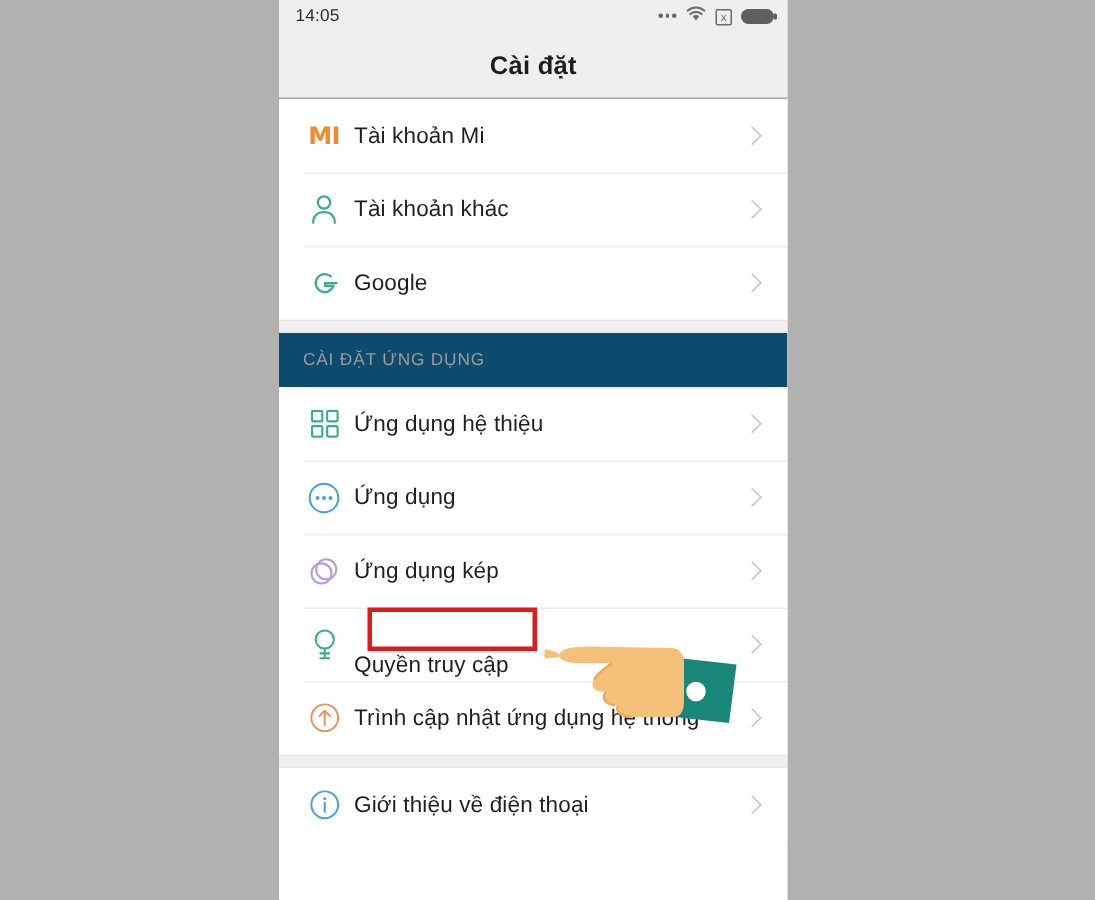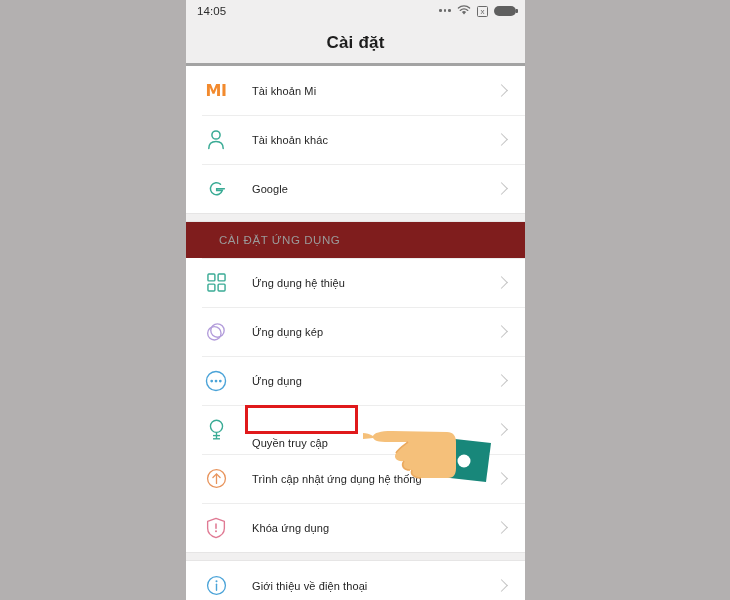--- a/index.html
+++ b/index.html
@@ -71,42 +71,42 @@
     background: #5f5f5f;
     border-radius: 0 1px 1px 0;
   }
   
   .titlebar {
     height: 44px;
     background: #f0efef;
     display: flex;
     align-items: center;
     justify-content: center;
-    border-bottom: 3px solid #a3a3a3;
+    border-bottom: 1px solid #a3a3a3;
   }
   .title-text {
     font-size: 17px;
     font-weight: bold;
     color: #1d1d1d;
     letter-spacing: .2px;
   }
   
   .group { background: #ffffff; }
   .gap {
     height: 9px;
     background: #f1f0f0;
     border-top: 1px solid #e6e5e5;
     border-bottom: 1px solid #e6e5e5;
   }
   .section-head {
     height: 36px;
     display: flex;
     align-items: center;
-    padding-left: 33px;
-    background: #7f1d1d;
+    padding-left: 16px;
+    background: #0c4a6e;
   }
   .section-head span {
     font-size: 11.5px;
     color: #9b9b9b;
     letter-spacing: .55px;
   }
   .row {
     position: relative;
     height: 49px;
     display: flex;
@@ -120,25 +120,25 @@
     content: "";
     position: absolute;
     left: 16px; right: 0; top: 0;
     height: 1px;
     background: #ededed;
   }
   .row-icon {
     width: 28px; height: 28px;
     flex: 0 0 28px;
     display: flex; align-items: center; justify-content: center;
-    margin-right: 22px;
+    margin-right: 6px;
   }
   .row-label {
     flex: 1;
-    font-size: 11px;
+    font-size: 15px;
     color: #1f1f1f;
     letter-spacing: .1px;
   }
   .chev {
     width: 9px; height: 9px;
     border-right: 1.6px solid #c3c3c3;
     border-top: 1.6px solid #c3c3c3;
     transform: rotate(45deg);
     margin-right: 5px;
     flex: 0 0 auto;
@@ -256,38 +256,38 @@
             <rect x="11.7" y="11.7" width="7.3" height="7.3" rx="1" stroke="#3aab95" stroke-width="1.5" fill="none"></rect>
           </svg>
         </span>
         <span class="row-label">Ứng dụng hệ thiệu</span>
         <span class="chev"></span>
       </div>
 
       <div class="row">
         <span class="row-icon">
           <svg width="22" height="22" viewBox="0 0 24 24">
-            <circle cx="13.6" cy="10.4" r="7.3" stroke="#b39ddb" stroke-width="1.5" fill="none"></circle>
-            <circle cx="10.2" cy="13.4" r="7.3" stroke="#b39ddb" stroke-width="1.5" fill="none"></circle>
-          </svg>
-        </span>
-        <span class="row-label">Ứng dụng kép</span>
-        <span class="chev"></span>
-      </div>
-
-      <div class="row">
-        <span class="row-icon">
-          <svg width="22" height="22" viewBox="0 0 24 24">
             <circle cx="12" cy="12" r="10.4" stroke="#4aa3d8" stroke-width="1.5" fill="none"></circle>
             <circle cx="7.3" cy="12" r="1.5" fill="#4aa3d8"></circle>
             <circle cx="12" cy="12" r="1.5" fill="#4aa3d8"></circle>
             <circle cx="16.7" cy="12" r="1.5" fill="#4aa3d8"></circle>
           </svg>
         </span>
         <span class="row-label">Ứng dụng</span>
+        <span class="chev"></span>
+      </div>
+
+      <div class="row">
+        <span class="row-icon">
+          <svg width="22" height="22" viewBox="0 0 24 24">
+            <circle cx="13.6" cy="10.4" r="7.3" stroke="#b39ddb" stroke-width="1.5" fill="none"></circle>
+            <circle cx="10.2" cy="13.4" r="7.3" stroke="#b39ddb" stroke-width="1.5" fill="none"></circle>
+          </svg>
+        </span>
+        <span class="row-label">Ứng dụng kép</span>
         <span class="chev"></span>
       </div>
 
       <div class="row hl-row">
         <span class="row-icon">
           <svg width="19" height="22" viewBox="0 0 20 24">
             <circle cx="10" cy="8" r="6.6" stroke="#3aab95" stroke-width="1.5" fill="none"></circle>
             <path d="M10 14.6 V21.8" stroke="#3aab95" stroke-width="1.5" fill="none"></path>
             <path d="M6.2 18.1 H13.8" stroke="#3aab95" stroke-width="1.5" fill="none"></path>
             <path d="M6.2 21.6 H13.8" stroke="#3aab95" stroke-width="1.5" fill="none"></path>
@@ -302,31 +302,20 @@
           <svg width="21" height="21" viewBox="0 0 24 24">
             <circle cx="12" cy="12" r="10.2" stroke="#e8945c" stroke-width="1.5" fill="none"></circle>
             <path d="M12 17.6 V6.9" stroke="#e8945c" stroke-width="1.5" stroke-linecap="round"></path>
             <path d="M7.9 10.8 L12 6.7 L16.1 10.8" stroke="#e8945c" stroke-width="1.5" fill="none" stroke-linecap="round" stroke-linejoin="round"></path>
           </svg>
         </span>
         <span class="row-label">Trình cập nhật ứng dụng hệ thống</span>
         <span class="chev"></span>
       </div>
 
-      <div class="row">
-        <span class="row-icon">
-          <svg width="20" height="22" viewBox="0 0 22 24">
-            <path d="M11 1.4 L20.2 4.8 V12.2 C20.2 17.6 16 21 11 22.6 C6 21 1.8 17.6 1.8 12.2 V4.8 Z" stroke="#e07a94" stroke-width="1.5" fill="none" stroke-linejoin="round"></path>
-            <path d="M11 7.6 V12.4" stroke="#e07a94" stroke-width="1.7" stroke-linecap="round"></path>
-            <circle cx="11" cy="15.7" r="1.1" fill="#e07a94"></circle>
-          </svg>
-        </span>
-        <span class="row-label">Khóa ứng dụng</span>
-        <span class="chev"></span>
-      </div>
     </div>
 
     <div class="gap"></div>
 
     <div class="group">
       <div class="row">
         <span class="row-icon">
           <svg width="21" height="21" viewBox="0 0 24 24">
             <circle cx="12" cy="12" r="10.2" stroke="#4aa3d8" stroke-width="1.5" fill="none"></circle>
             <circle cx="12" cy="7.2" r="1.15" fill="#4aa3d8"></circle>

